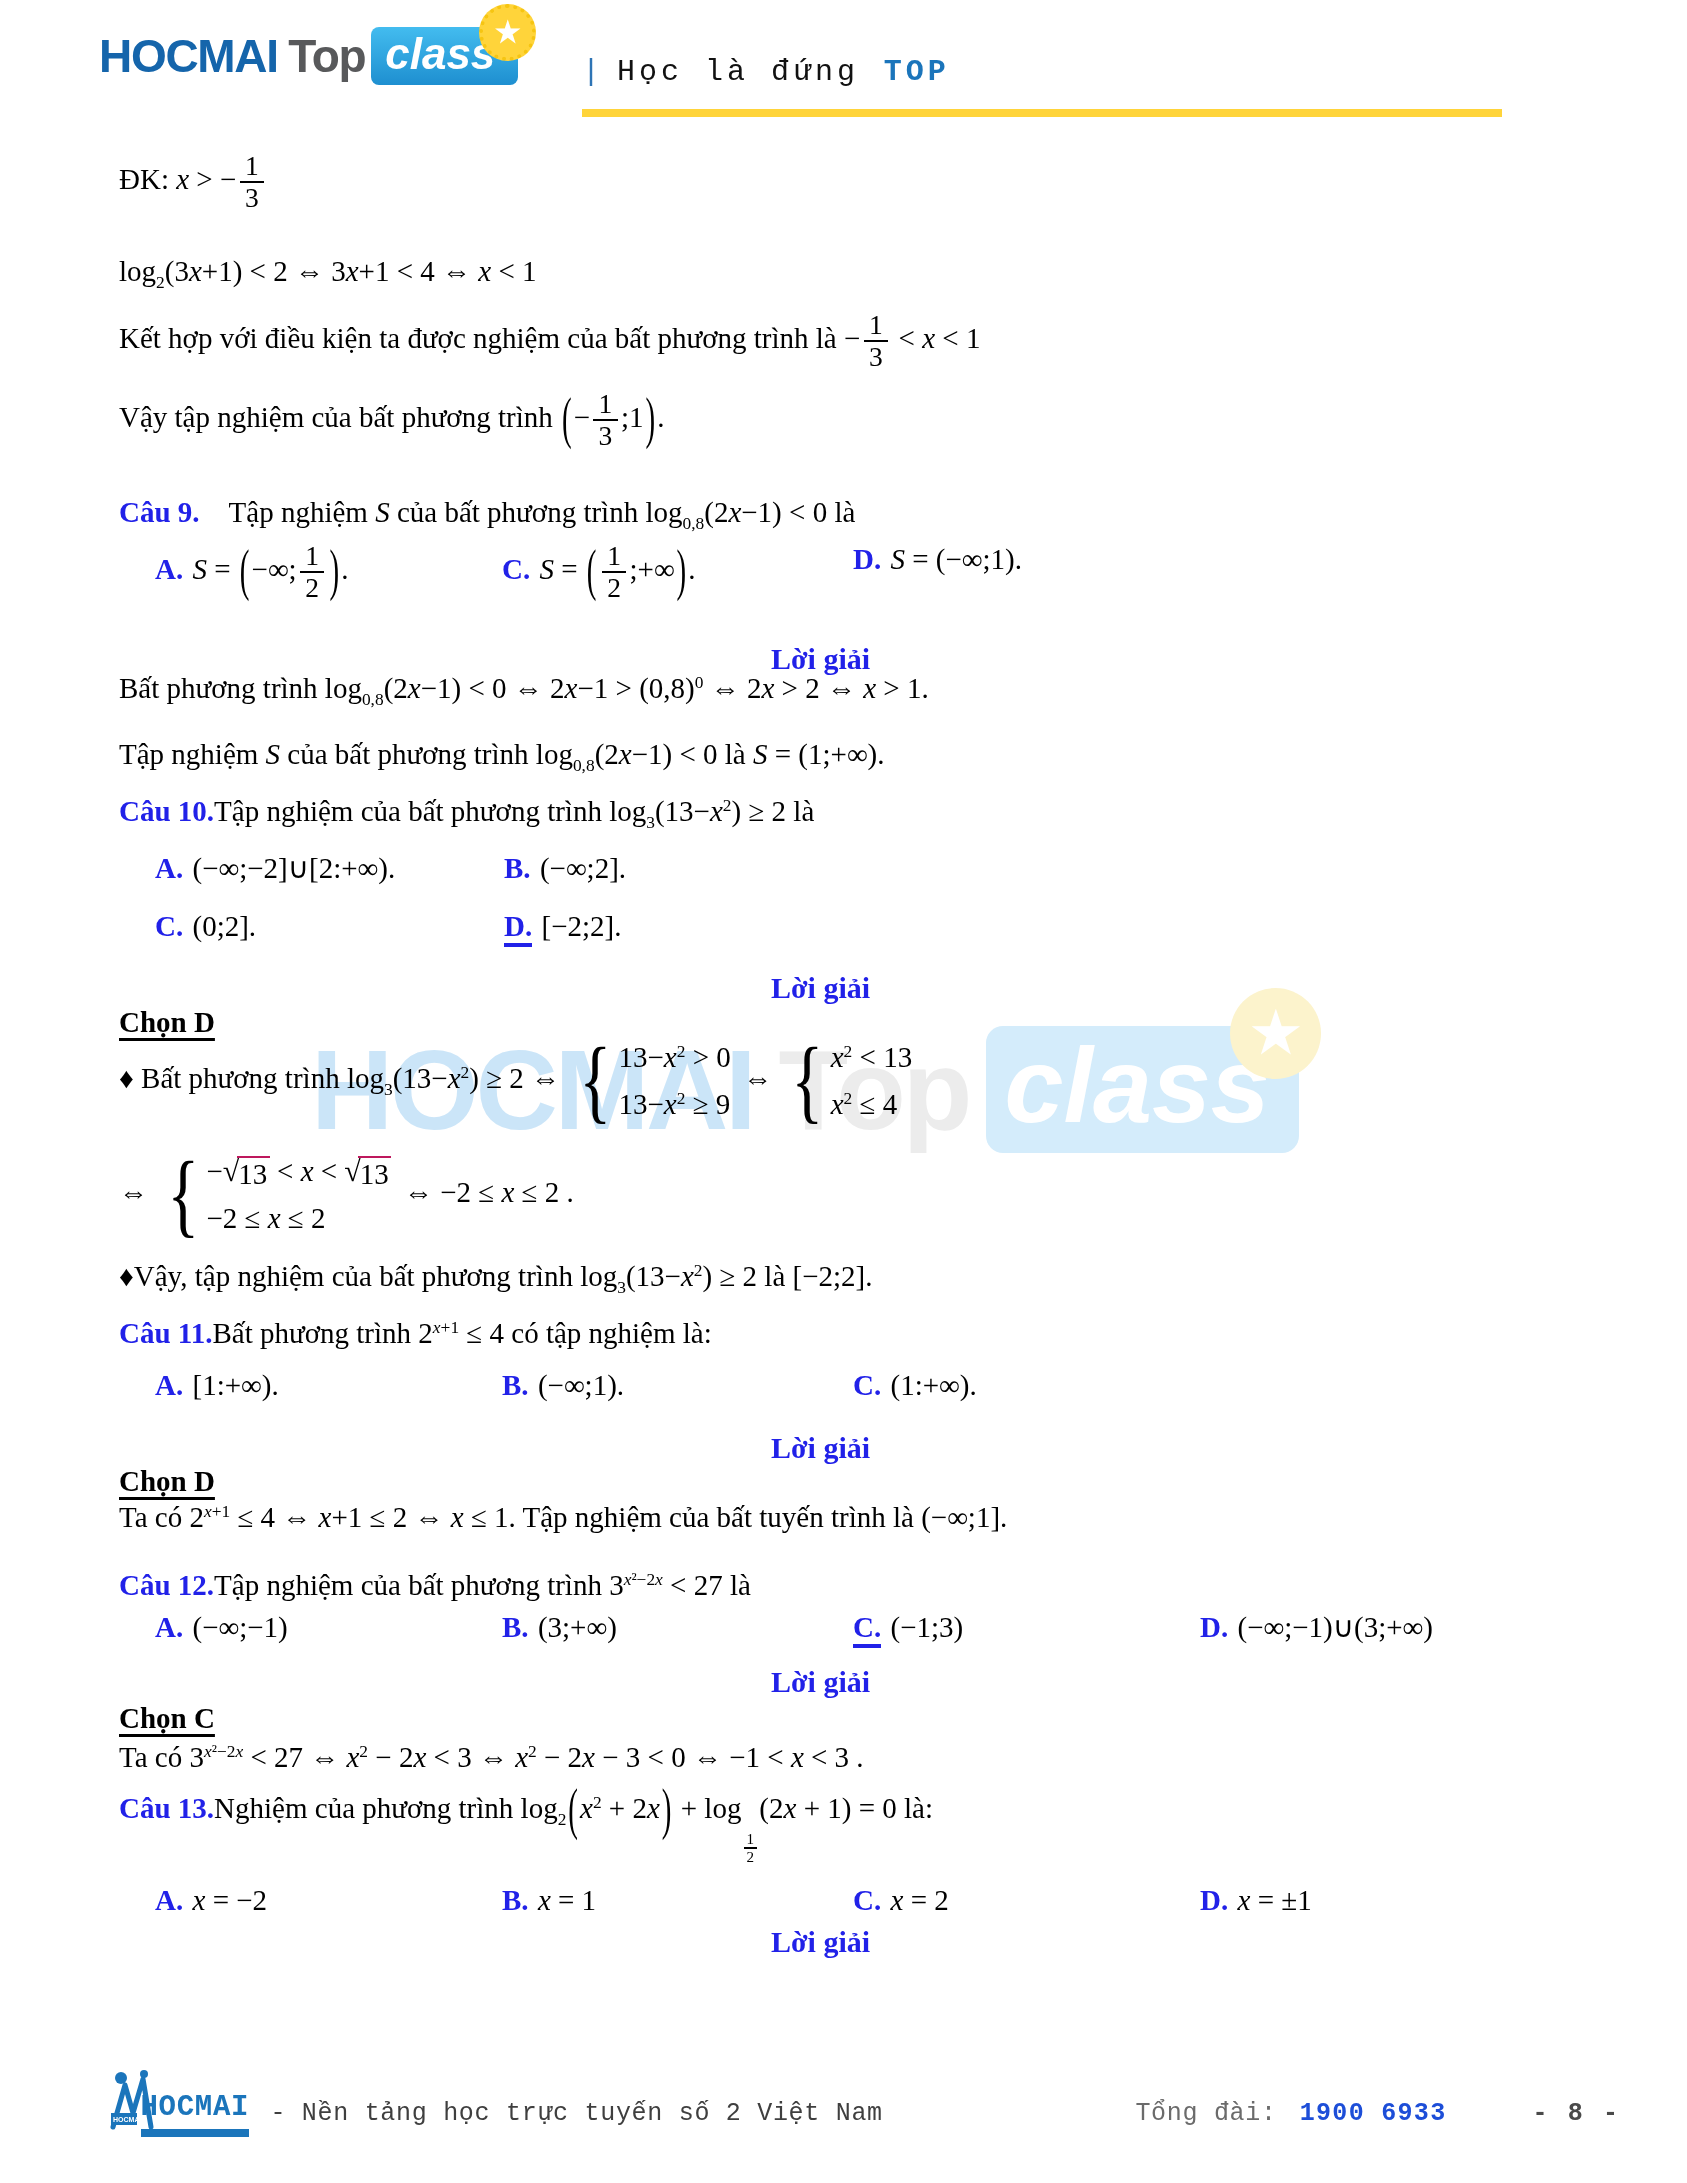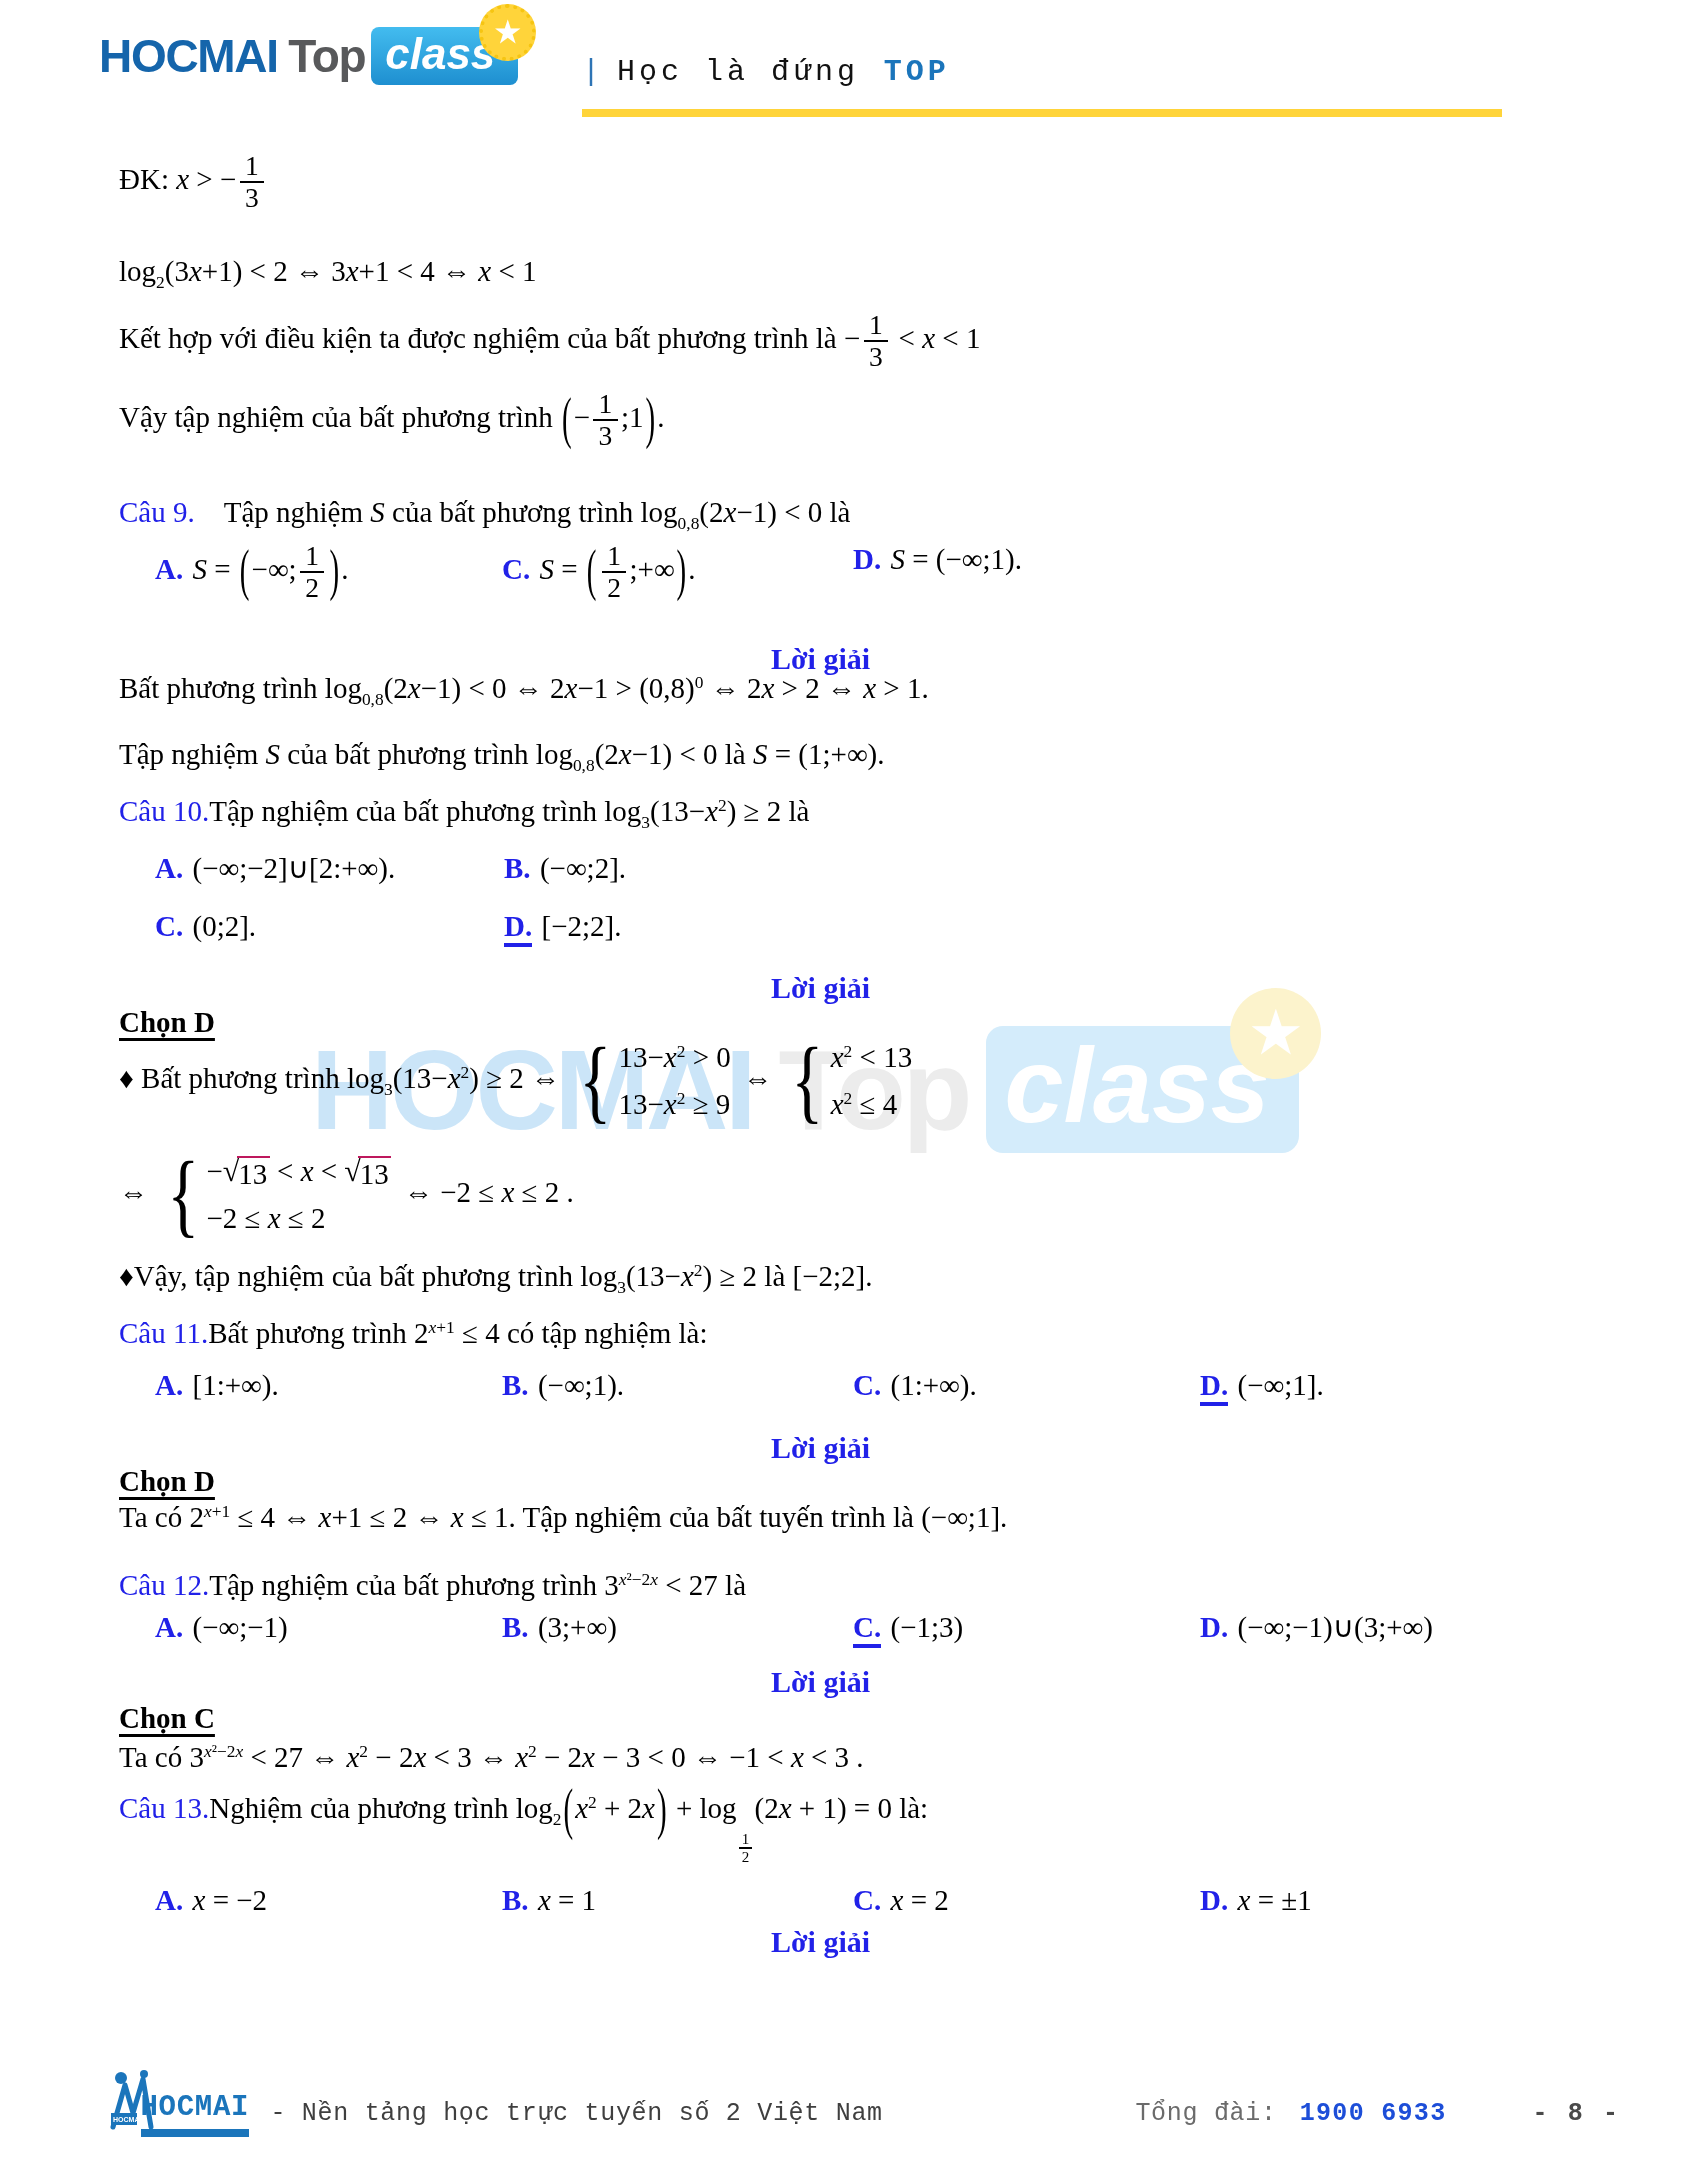--- a/index.html
+++ b/index.html
@@ -38,21 +38,21 @@
             background:#FCF3CC;display:flex;align-items:center;justify-content:center;}
   .wm-star{color:#fff;font-size:56px;font-style:normal;}
 
   
   #content{position:absolute;inset:0;z-index:1;}
   .ln{position:absolute;left:119px;right:79px;line-height:1.3;white-space:normal;}
   .txt{font-style:normal;}
   .math i{font-style:italic;}
   .sol{width:1403px;right:auto;text-align:center;color:#2121E8;font-weight:bold;font-size:30px;}
   .choose{font-weight:bold;text-decoration:underline;text-decoration-thickness:3.3px;text-underline-offset:6px;}
-  .qlabel{color:#2121E8;font-weight:normal;}
+  .qlabel{color:#2121E8;font-weight:bold;}
   .hd-sm .qlabel{margin-right:29px;}
   .hd-lg .qlabel{}
   .opt{white-space:nowrap;}
   .olabel{color:#2121E8;font-weight:bold;margin-right:9.3px;}
   .olabel.ul{border-bottom:4.6px solid #2121E8;padding-bottom:0.7px;}
   .grid4{display:grid;grid-template-columns:347px 351px 347px auto;padding-left:36px;}
   .grid2{display:grid;grid-template-columns:349px auto;width:992px;right:auto;padding-left:36px;}
 
   
   .frac{display:inline-flex;flex-direction:column;align-items:center;vertical-align:middle;
@@ -189,21 +189,20 @@
                 </span></span>
               <span class="crow">−2 ≤ <i>x</i> ≤ 2</span>
             </span>
           </span> ⇔ −2 ≤ <i>x</i> ≤ 2 .</span></div>
       <div class="ln y17"><span class="txt">♦Vậy, tập nghiệm của bất phương trình </span><span class="math">log<span class="msub">3</span>(13−<i>x</i><span class="msup">2</span>) ≥ 2</span><span class="txt"> là </span><span class="math">[−2;2].</span></div>
       <div class="ln y18 hd-lg"><span class="qlabel">Câu 11.</span><span class="qbody"><span class="txt">Bất phương trình </span><span class="math">2<span class="msup"><i>x</i>+1</span> ≤ 4</span><span class="txt"> có tập nghiệm là:</span></span></div>
       <div class="ln y19 grid4">
         <span class="opt"><span class="olabel">A.</span><span class="omath">[1:+∞).</span></span>
         <span class="opt"><span class="olabel">B.</span><span class="omath">(−∞;1).</span></span>
         <span class="opt"><span class="olabel">C.</span><span class="omath">(1:+∞).</span></span>
-        <span class="opt"><span class="olabel ul">D.</span><span class="omath">(−∞;1].</span></span>
       </div>
       <div class="ln y20 sol">Lời giải</div>
       <div class="ln y21 choose">Chọn D</div>
       <div class="ln y22"><span class="txt">Ta có </span><span class="math">2<span class="msup"><i>x</i>+1</span> ≤ 4 ⇔ <i>x</i>+1 ≤ 2 ⇔ <i>x</i> ≤ 1.</span><span class="txt"> Tập nghiệm của bất tuyến trình là </span><span class="math">(−∞;1].</span></div>
       <div class="ln y23 hd-lg"><span class="qlabel">Câu 12.</span><span class="qbody"><span class="txt">Tập nghiệm của bất phương trình </span><span class="math">3<span class="msup"><i>x</i>²−2<i>x</i></span> &lt; 27</span><span class="txt"> là</span></span></div>
       <div class="ln y24 grid4">
         <span class="opt"><span class="olabel">A.</span><span class="omath">(−∞;−1)</span></span>
         <span class="opt"><span class="olabel">B.</span><span class="omath">(3;+∞)</span></span>
         <span class="opt"><span class="olabel ul">C.</span><span class="omath">(−1;3)</span></span>
         <span class="opt"><span class="olabel">D.</span><span class="omath">(−∞;−1)∪(3;+∞)</span></span>

